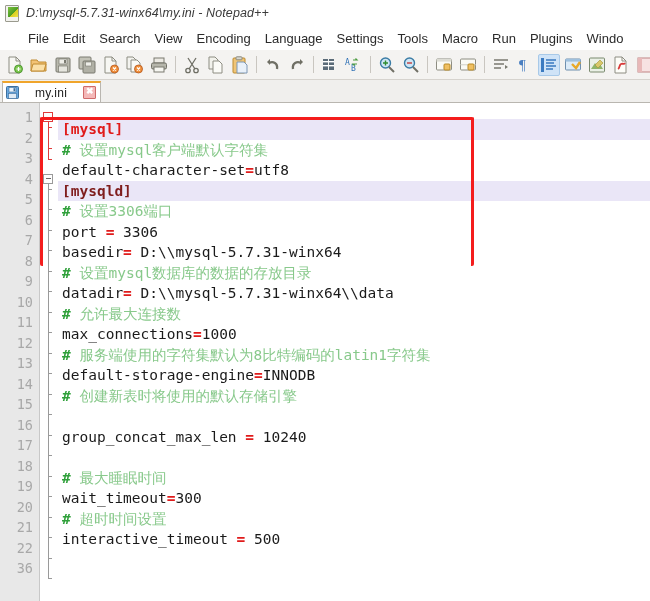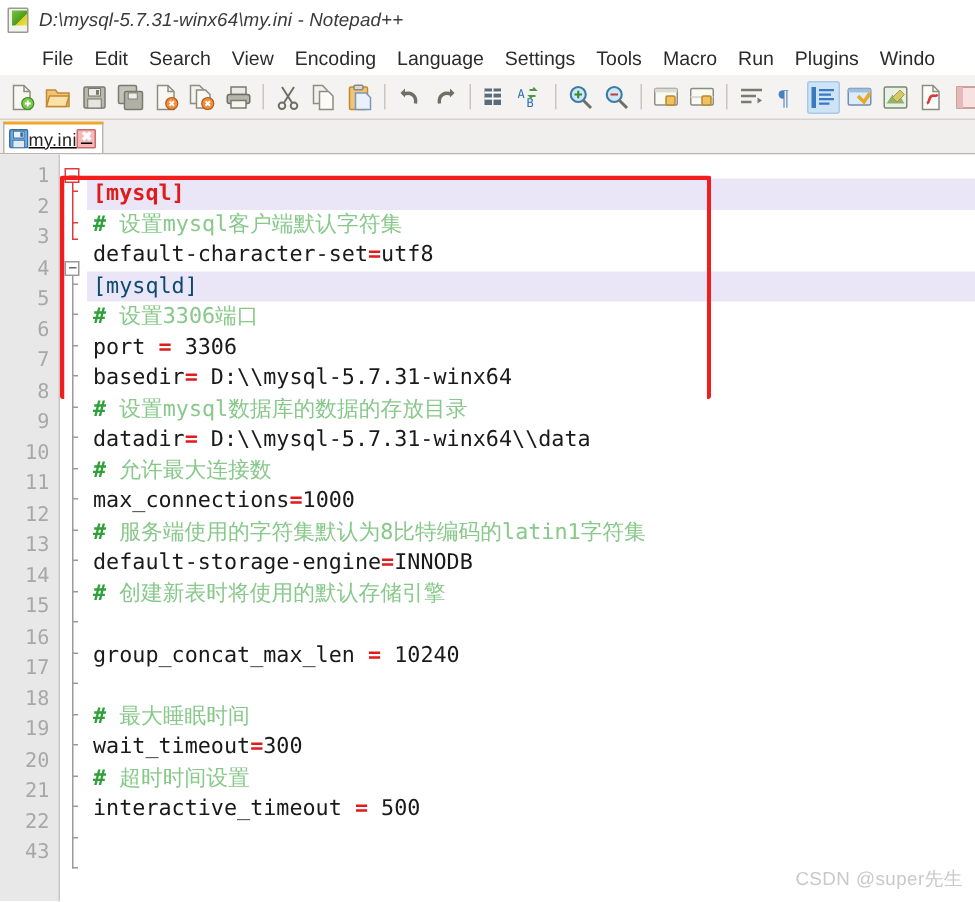--- a/index.html
+++ b/index.html
@@ -110,22 +110,21 @@
   .tab {
     height: 21px;
     background: #ffffff;
     border: 1px solid #b9b6b0;
     border-bottom: none;
     border-top: 2px solid #f0a52b;
     display: flex;
     align-items: center;
     padding: 0 4px 0 3px;
     box-sizing: border-box;
-    gap: 0;
-    text-decoration: underline;
+    gap: 16px;
   }
   .tab-label {
     font-size: 12px;
     color: #222;
     font-family: "Liberation Sans", sans-serif;
     letter-spacing: 0.3px;
   }
   .tab-close {
     width: 11px; height: 11px;
     background: #f4b8b8;
@@ -219,21 +218,21 @@
     line-height: 20.5px;
     font-family: "DejaVu Sans Mono", monospace;
     font-size: 14.5px;
     white-space: pre;
     padding-left: 4px;
     box-sizing: border-box;
     color: #1a1a1a;
   }
   .cline.section { background: #eae6f7; }
   .tok-section-red   { color: #e01b1b; font-weight: bold; }
-  .tok-section-purple{ color: #0c4a6e; font-weight: normal; }
+  .tok-section-purple{ color: #7f1d1d; font-weight: bold; }
   .tok-comment       { color: #88c98b; }
   .tok-comment-hash  { color: #2fa03a; font-weight: bold; }
   .tok-key           { color: #1a1a1a; }
   .tok-eq            { color: #e01b1b; font-weight: bold; }
   .tok-val           { color: #1a1a1a; }
 
   
   .annot-box {
     position: absolute;
     border: 3px solid #f41d1d;
@@ -493,21 +492,21 @@
       <div class="lnum">13</div>
       <div class="lnum">14</div>
       <div class="lnum">15</div>
       <div class="lnum">16</div>
       <div class="lnum">17</div>
       <div class="lnum">18</div>
       <div class="lnum">19</div>
       <div class="lnum">20</div>
       <div class="lnum">21</div>
       <div class="lnum">22</div>
-      <div class="lnum">43</div>
+      <div class="lnum">36</div>
     </div>
   <div class="foldcol" id="foldcol">
       <div class="foldrow">
         <span class="foldbox red"></span>
         <span class="foldline red" style="top: 15px; height: 6px;"></span>
       </div>
       <div class="foldrow">
         <span class="foldline red" style="top: 0px; height: 21px;"></span>
       </div>
       <div class="foldrow">
@@ -592,14 +591,13 @@
       <div class="cline"><span class="tok-comment-hash">#</span><span class="tok-comment"> 创建新表时将使用的默认存储引擎</span></div>
       <div class="cline"><span class="tok-val"></span></div>
       <div class="cline"><span class="tok-key">group_concat_max_len </span><span class="tok-eq">=</span><span class="tok-val"> 10240</span></div>
       <div class="cline"><span class="tok-val"></span></div>
       <div class="cline"><span class="tok-comment-hash">#</span><span class="tok-comment"> 最大睡眠时间</span></div>
       <div class="cline"><span class="tok-key">wait_timeout</span><span class="tok-eq">=</span><span class="tok-val">300</span></div>
       <div class="cline"><span class="tok-comment-hash">#</span><span class="tok-comment"> 超时时间设置</span></div>
       <div class="cline"><span class="tok-key">interactive_timeout </span><span class="tok-eq">=</span><span class="tok-val"> 500</span></div>
     </div>
   <div class="annot-box" id="annot" style="left: 40px; top: 14px; width: 428px; height: 146px; border-color: rgb(244, 29, 29);"></div>
-  <div class="watermark">CSDN @super先生</div>
 </div>
 
 </body></html>

